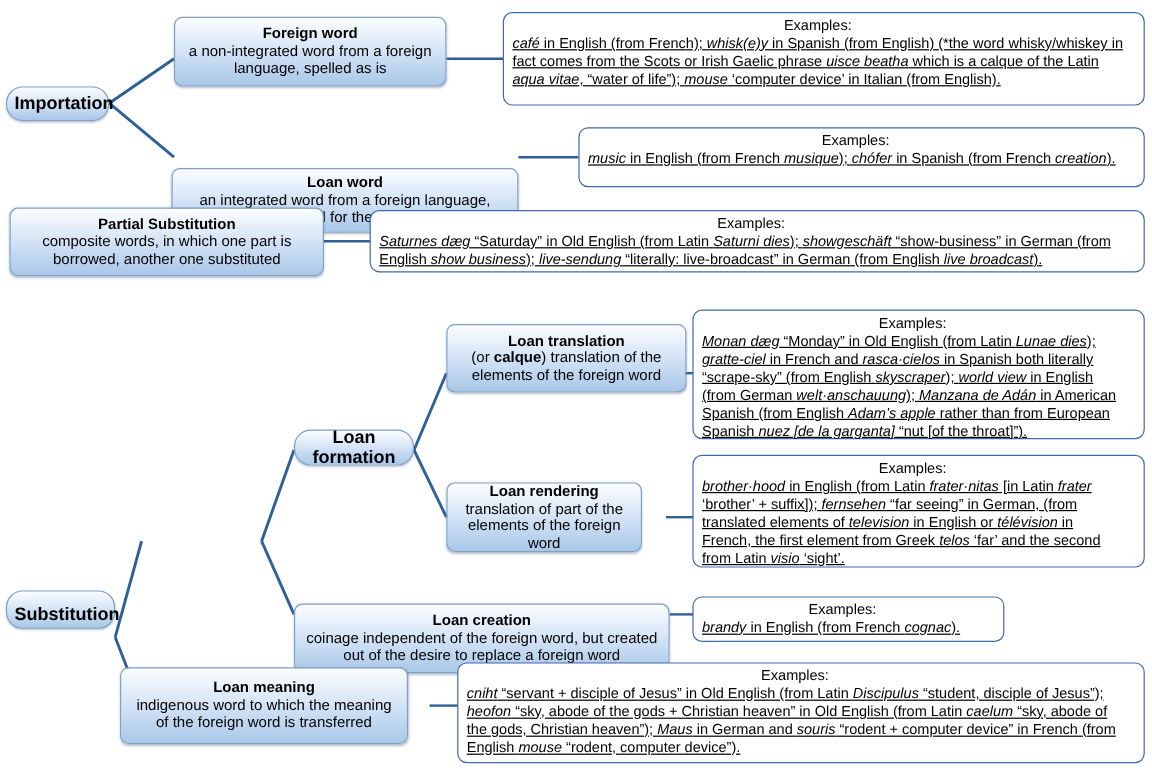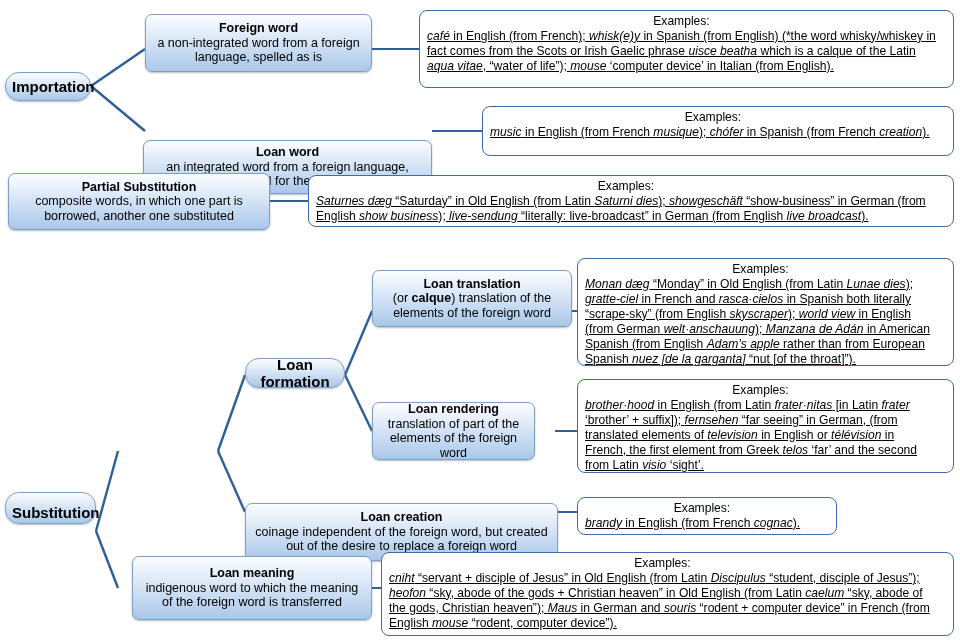--- a/index.html
+++ b/index.html
@@ -164,21 +164,21 @@
       <span class="t">Loan creation</span>
       <span class="d">coinage independent of the foreign word, but created out of the desire to replace a foreign word</span>
     </span>
   </div>
 
   <div class="ex" style="left:577px;top:497px;width:260px;height:38px;">
     <span class="hdr">Examples:</span>
     <span class="body"><i>brandy</i> in English (from French <i>cognac</i>).</span>
   </div>
 
-  <div class="node n-md" style="left:132px;top:556px;width:240px;height:64px;">
+  <div class="node n-md" style="left:100px;top:556px;width:240px;height:64px;">
     <span class="inner">
       <span class="t">Loan meaning</span>
       <span class="d">indigenous word to which the meaning of the foreign word is transferred</span>
     </span>
   </div>
 
   <div class="ex" style="left:381px;top:552px;width:573px;height:84px;">
     <span class="hdr">Examples:</span>
     <span class="body"><i>cniht</i> “servant + disciple of Jesus” in Old English (from Latin <i>Discipulus</i> “student, disciple of Jesus”); <i>heofon</i> “sky, abode of the gods + Christian heaven” in Old English (from Latin <i>caelum</i> “sky, abode of the gods, Christian heaven”); <i>Maus</i> in German and <i>souris</i> “rodent + computer device” in French (from English <i>mouse</i> “rodent, computer device”).</span>
   </div>

